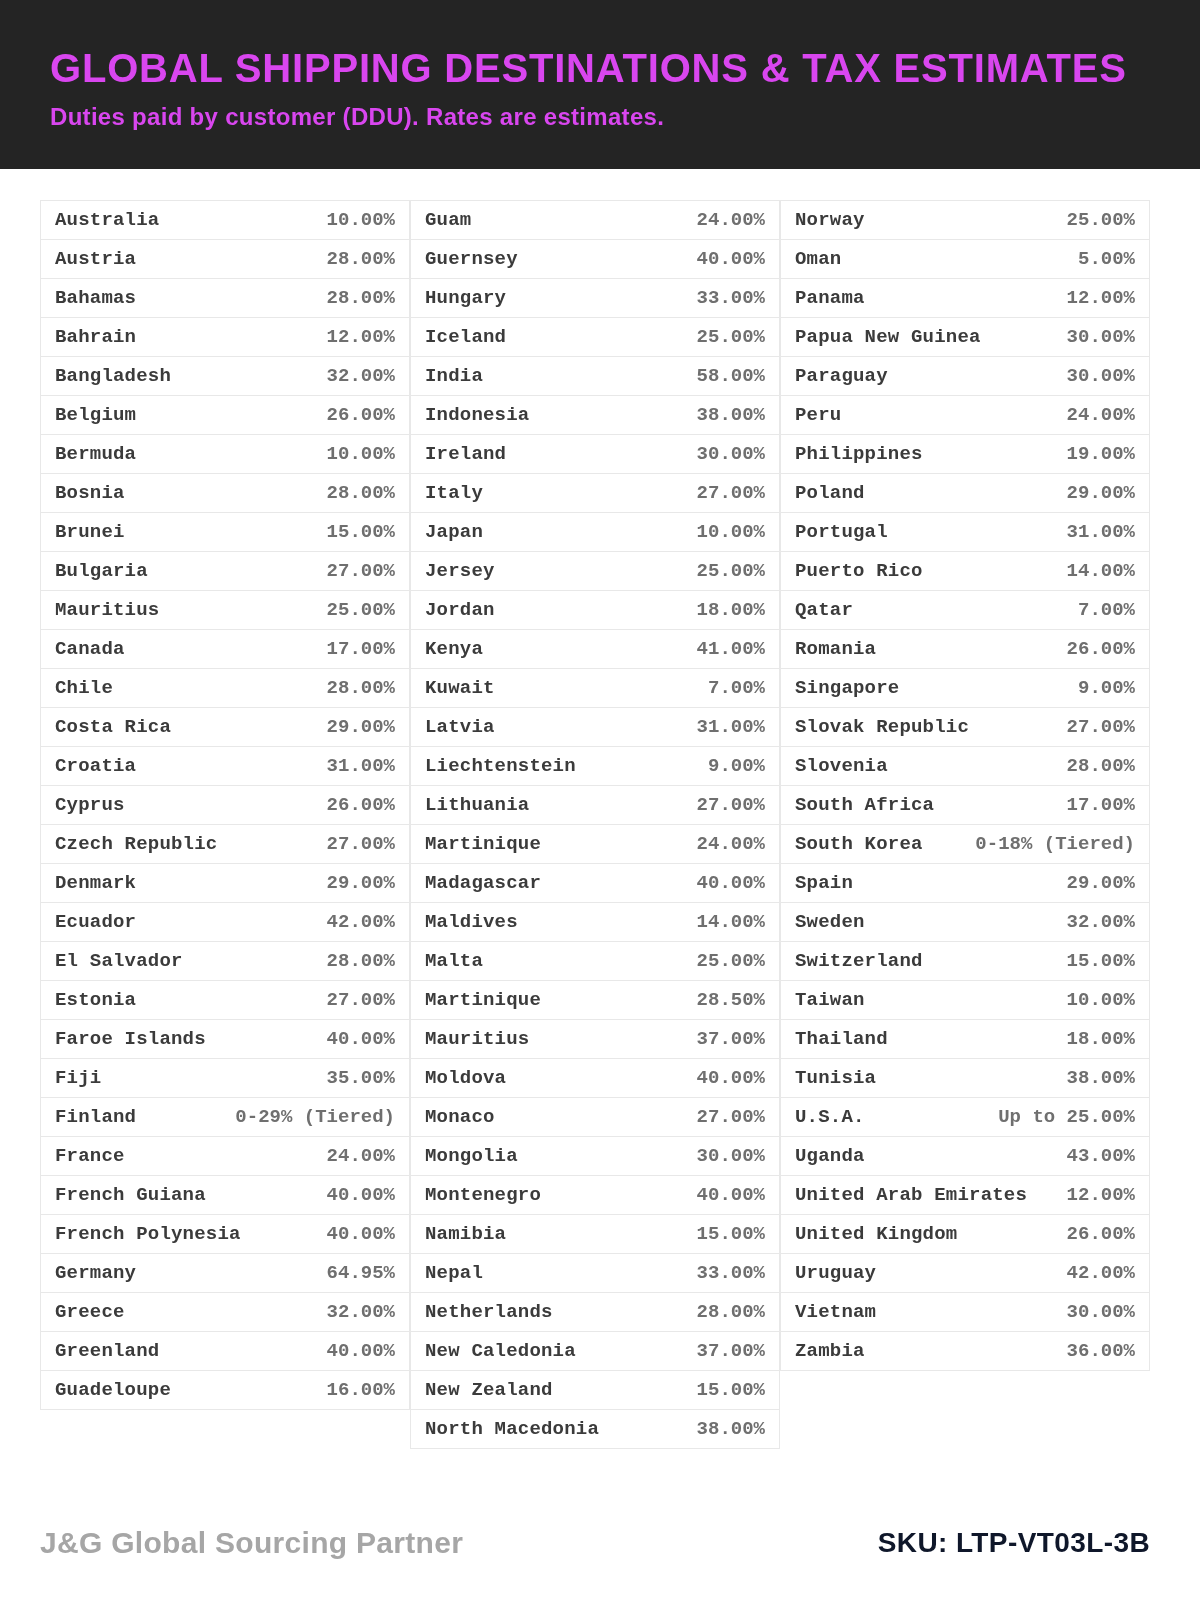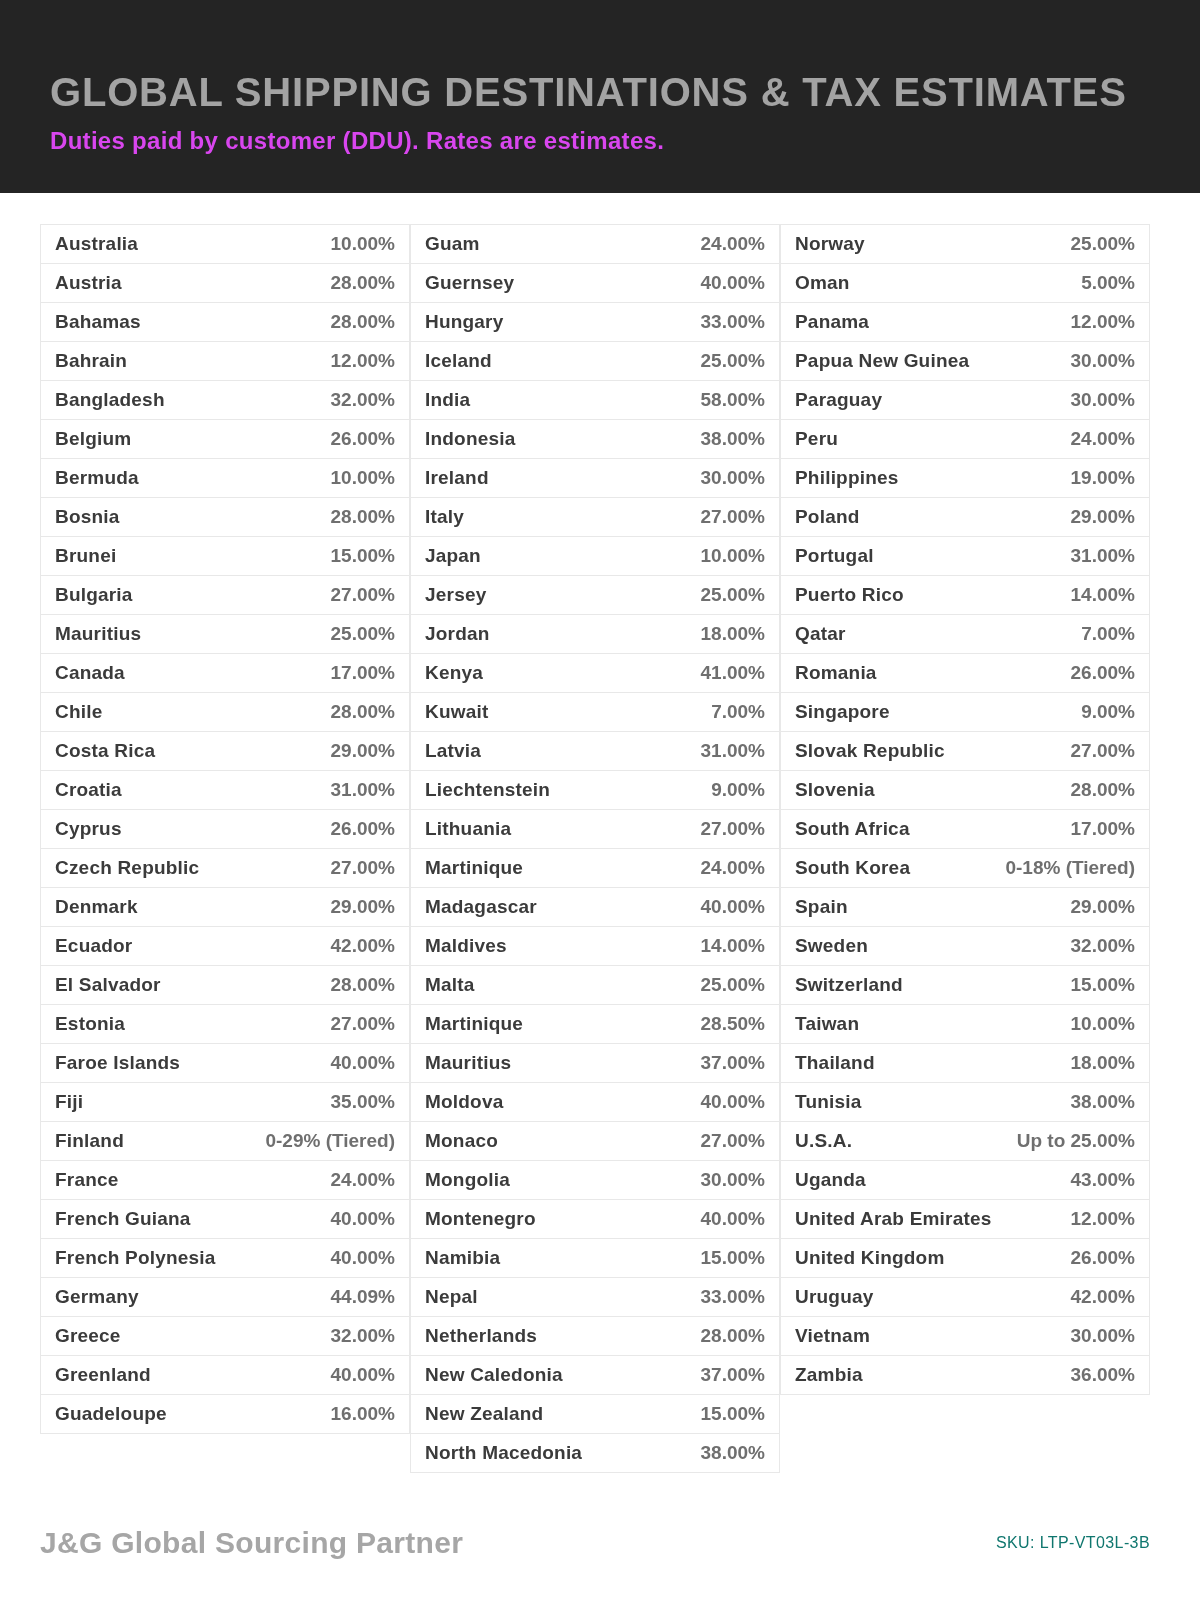--- a/index.html
+++ b/index.html
@@ -10,40 +10,40 @@
     margin: 0 auto;
     font-family: "Liberation Sans", "DejaVu Sans", sans-serif;
     overflow: hidden;
     position: relative;
   }
   .header {
     background: #242424;
     padding: 46px 50px 38px 50px;
   }
   .header .title {
-    color: #a3a3a3;
+    color: #d946ef;
     font-size: 40px;
     font-weight: 700;
     letter-spacing: 0.8px;
     white-space: nowrap;
-    margin-top: 24px;
   }
   .header .subtitle {
     color: #d946ef;
     font-size: 24px;
     font-weight: 700;
     margin-top: 12px;
     letter-spacing: 0.3px;
   }
   .table-area {
     display: flex;
     gap: 0;
     padding: 0 50px 0 40px;
     margin-top: 31px;
     align-items: flex-start;
+    font-family: Liberation Mono, monospace;
   }
   .col {
     flex: 1 1 0;
     min-width: 0;
   }
   .row {
     display: flex;
     justify-content: space-between;
     align-items: center;
     background: #ffffff;
@@ -77,23 +77,23 @@
     padding: 0 50px 0 40px;
     text-align: center;
   }
   .brand {
     color: #a6a6a6;
     font-size: 30px;
     font-weight: 700;
     letter-spacing: 0.3px;
   }
   .sku {
-    color: #0f766e;
-    font-size: 16px;
-    font-weight: 400;
+    color: #0f172a;
+    font-size: 28px;
+    font-weight: 700;
     letter-spacing: 0.4px;
   }
 </style>
 </head>
 <body>
 
 <header class="header">
   <div class="title">GLOBAL SHIPPING DESTINATIONS &amp; TAX ESTIMATES</div>
   <div class="subtitle">Duties paid by customer (DDU). Rates are estimates.</div>
 </header>
@@ -232,21 +232,21 @@
         <span class="rate">40.00%</span>
       </div>
 
       <div class="row">
         <span class="country">French Polynesia</span>
         <span class="rate">40.00%</span>
       </div>
 
       <div class="row">
         <span class="country">Germany</span>
-        <span class="rate">44.09%</span>
+        <span class="rate">64.95%</span>
       </div>
 
       <div class="row">
         <span class="country">Greece</span>
         <span class="rate">32.00%</span>
       </div>
 
       <div class="row">
         <span class="country">Greenland</span>
         <span class="rate">40.00%</span>

